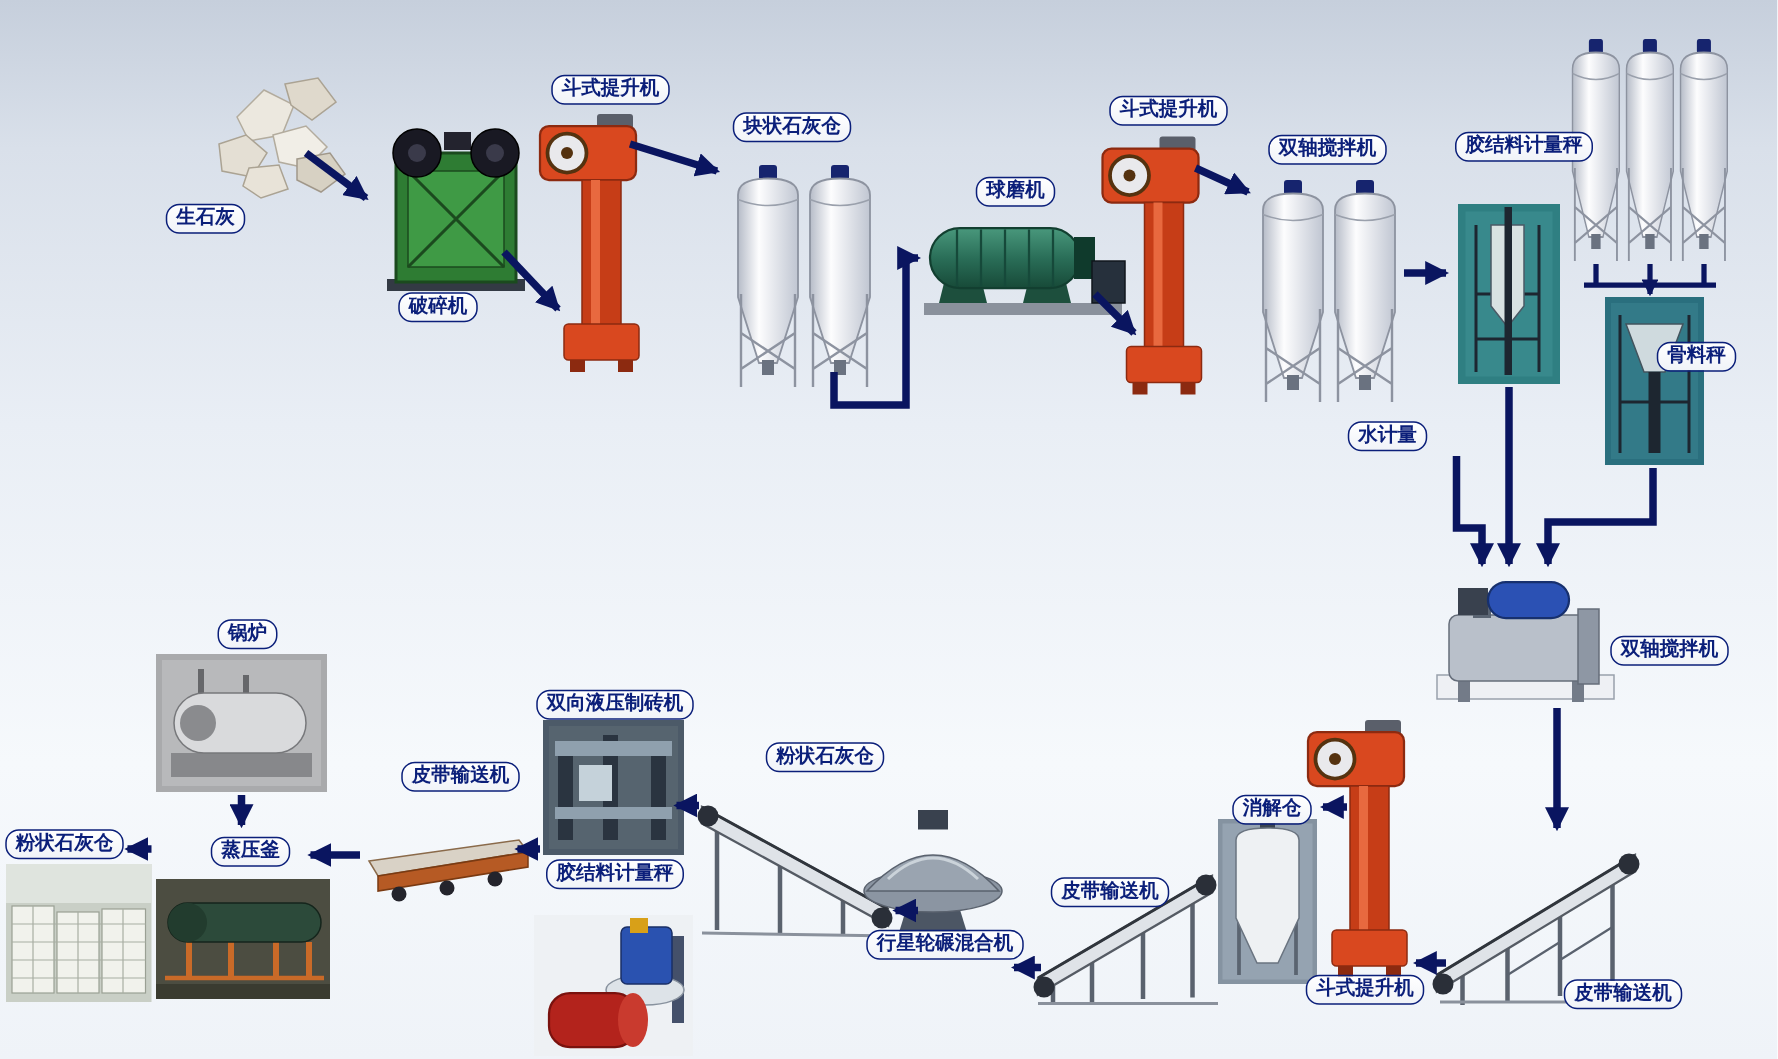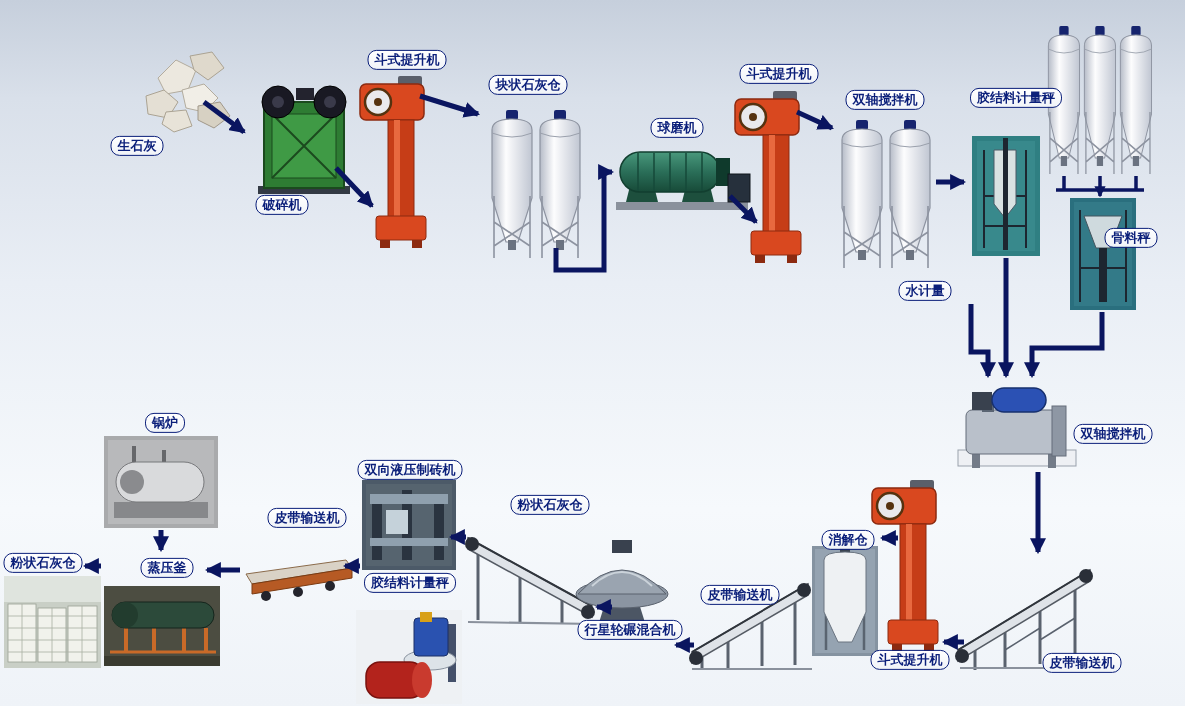--- a/index.html
+++ b/index.html
@@ -265,21 +265,21 @@
     <path d="M612,607 L597,607" marker-end="url(#arw)"></path>
     <path d="M466,537 L451,537" marker-end="url(#arw)"></path>
     <path d="M360,566 L345,566" marker-end="url(#arw)"></path>
     <path d="M240,570 L207,570" marker-end="url(#arw)"></path>
     <path d="M161,530 V550" marker-end="url(#arw)"></path>
     <path d="M101,566 L85,566" marker-end="url(#arw)"></path>
   </g>
 </svg>
 
   <div class="lbl" style="left:137px;top:146px">生石灰</div>
-  <div class="lbl" style="left:282px;top:205px">破碎机</div>
+  <div class="lbl" style="left:292px;top:205px">破碎机</div>
   <div class="lbl" style="left:407px;top:60px">斗式提升机</div>
   <div class="lbl" style="left:528px;top:85px">块状石灰仓</div>
   <div class="lbl" style="left:677px;top:128px">球磨机</div>
   <div class="lbl" style="left:779px;top:74px">斗式提升机</div>
   <div class="lbl" style="left:885px;top:100px">双轴搅拌机</div>
   <div class="lbl" style="left:1016px;top:98px">胶结料计量秤</div>
   <div class="lbl" style="left:1131px;top:238px">骨料秤</div>
   <div class="lbl" style="left:925px;top:291px">水计量</div>
   <div class="lbl" style="left:1113px;top:434px">双轴搅拌机</div>
   <div class="lbl" style="left:1082px;top:663px">皮带输送机</div>

